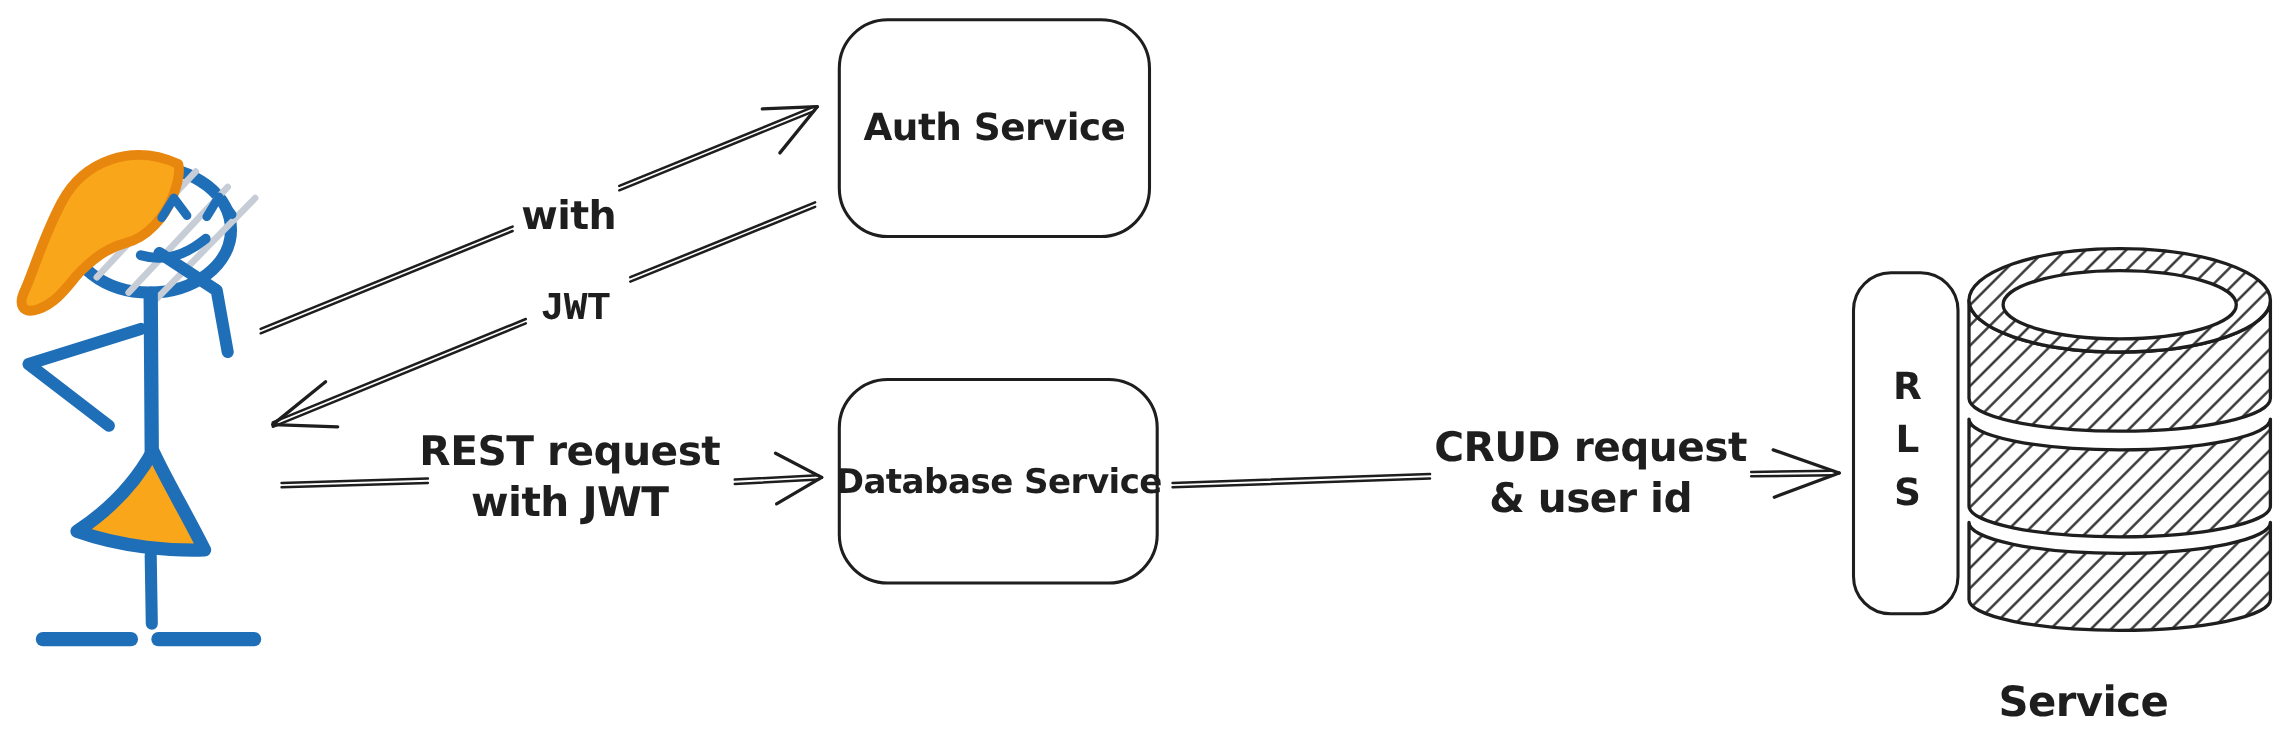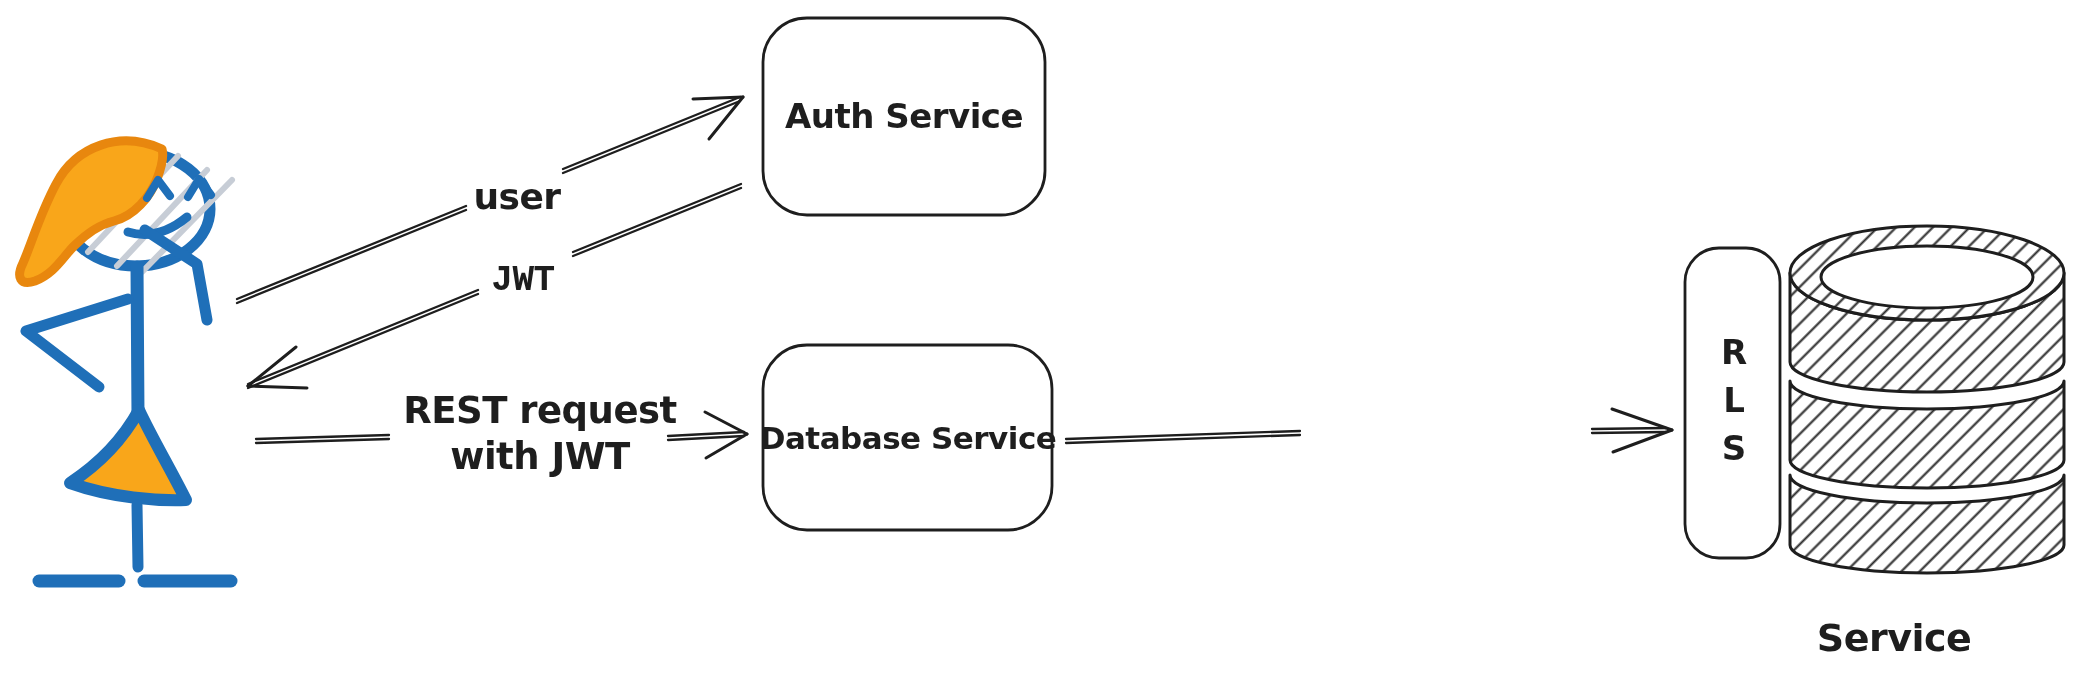--- a/index.html
+++ b/index.html
@@ -140,27 +140,29 @@
 
       <ellipse cx="1927" cy="273" rx="137" ry="47" fill="url(#hatch)"></ellipse>
       <ellipse cx="1927" cy="277" rx="106" ry="31" fill="#ffffff"></ellipse>
 
       <path d="M1790,381 A137,28 0 0 0 2064,381 L2064,460 A137,28 0 0 1 1790,460 Z" fill="url(#hatch)"></path>
 
       <path d="M1790,475 A137,28 0 0 0 2064,475 L2064,545 A137,28 0 0 1 1790,545 Z" fill="url(#hatch)"></path>
     </g>
   </svg>
 
-  <div class="lbl" style="left:517px;top:197px;font-size:36px;">user</div>
+  <div class="lbl" style="left:517px;top:197px;font-size:36px;">with</div>
 
   <div class="lbl" style="left:523px;top:281px;font-size:36px;font-family:Liberation Mono, monospace;">JWT</div>
 
-  <div class="lbl" style="left:540px;top:434px;font-size:37px;">REST request
+  <div class="lbl" style="left:518px;top:434px;font-size:37px;">REST request
 with JWT</div>
 
+  <div class="lbl" style="left:1446px;top:430px;font-size:37px;">CRUD request
+&amp; user id</div>
 
   <div class="lbl" style="left:908px;top:438px;font-size:31px;">Database Service</div>
 
   <div class="lbl" style="left:904px;top:116px;font-size:34px;">Auth Service</div>
 
   <div class="rls-col" style="left:1734px;top:400px;">
     <span>R</span>
     <span>L</span>
     <span>S</span>
   </div>

